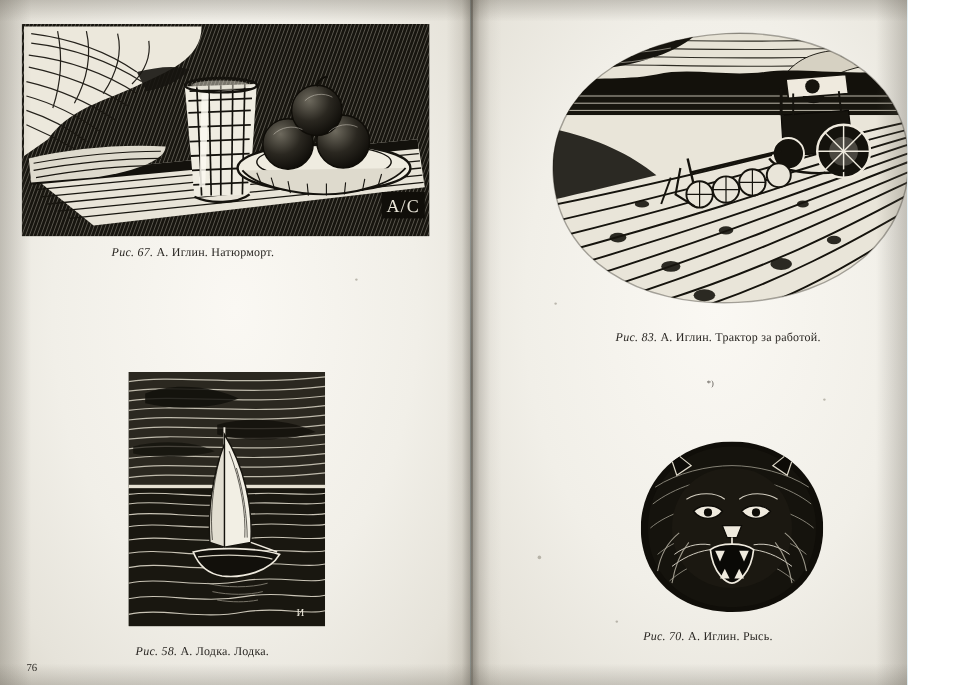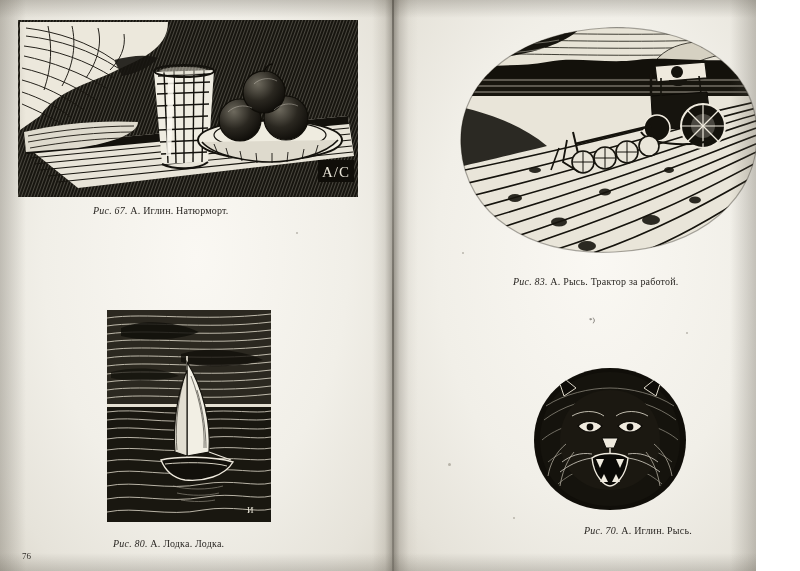--- a/index.html
+++ b/index.html
@@ -303,21 +303,21 @@
           <path d="M70 183 C84 186 100 186 112 183"></path>
           <path d="M74 190 C86 192 98 192 108 190"></path>
         </g>
       </g>
 
       <text x="140" y="203" font-family="Liberation Serif, serif" font-size="9" fill="#e9e5d8">И</text>
     </svg>
   </div>
 
   <div class="caption" style="left:113px; top:538px;">
-    <span class="ital">Рис. 80.</span>
+    <span class="ital">Рис. 58.</span>
     <span>А. Лодка. Лодка.</span>
   </div>
 
   <div class="plate" style="left:455px; top:22px; width:310px; height:240px;">
     <svg width="310" height="240" viewBox="0 0 310 240" xmlns="http://www.w3.org/2000/svg">
       <defs>
         <clipPath id="ovalClip">
           <path d="M150 6 C230 2 300 40 302 110 C304 176 246 226 160 230 C76 234 10 194 6 124 C2 54 70 10 150 6 Z"></path>
         </clipPath>
       </defs>
@@ -427,21 +427,21 @@
           <path d="M104 126 L96 148" stroke="#15130d" stroke-width="1.6"></path>
         </g>
       </g>
 
       <path d="M150 6 C230 2 300 40 302 110 C304 176 246 226 160 230 C76 234 10 194 6 124 C2 54 70 10 150 6 Z" fill="none" stroke="#1a1811" stroke-width="1.2" opacity="0.35"></path>
     </svg>
   </div>
 
   <div class="caption" style="left:513px; top:276px;">
     <span class="ital">Рис. 83.</span>
-    <span>А. Рысь. Трактор за работой.</span>
+    <span>А. Иглин. Трактор за работой.</span>
   </div>
 
   <div class="marginal-mark" style="left:589px; top:316px;">*)</div>
 
   <div class="plate" style="left:530px; top:366px; width:160px; height:146px;">
     <svg width="160" height="146" viewBox="0 0 160 146" xmlns="http://www.w3.org/2000/svg">
       <defs>
         <clipPath id="lynxClip">
           <path d="M80 2 C124 2 156 34 156 74 C156 116 124 144 80 144 C36 144 4 116 4 74 C4 34 36 2 80 2 Z"></path>
         </clipPath>
@@ -498,21 +498,21 @@
         <g stroke="#bfbaab" stroke-width="0.9" fill="none" opacity="0.8">
           <path d="M36 78 C26 86 20 98 18 110"></path>
           <path d="M44 86 C36 96 32 108 30 120"></path>
           <path d="M124 78 C134 86 140 98 142 110"></path>
           <path d="M116 86 C124 96 128 108 130 120"></path>
         </g>
       </g>
     </svg>
   </div>
 
-  <div class="caption" style="left:584px; top:525px;">
+  <div class="caption" style="left:536px; top:525px;">
     <span class="ital">Рис. 70.</span>
     <span>А. Иглин. Рысь.</span>
   </div>
 
   <div class="folio" style="left:22px; top:551px;">76</div>
   <div class="folio" style="left:768px; top:551px;">77</div>
 
   <div class="gutter"></div>
   <div class="gutter-line"></div>
   <div class="edge-shadow-left"></div>

